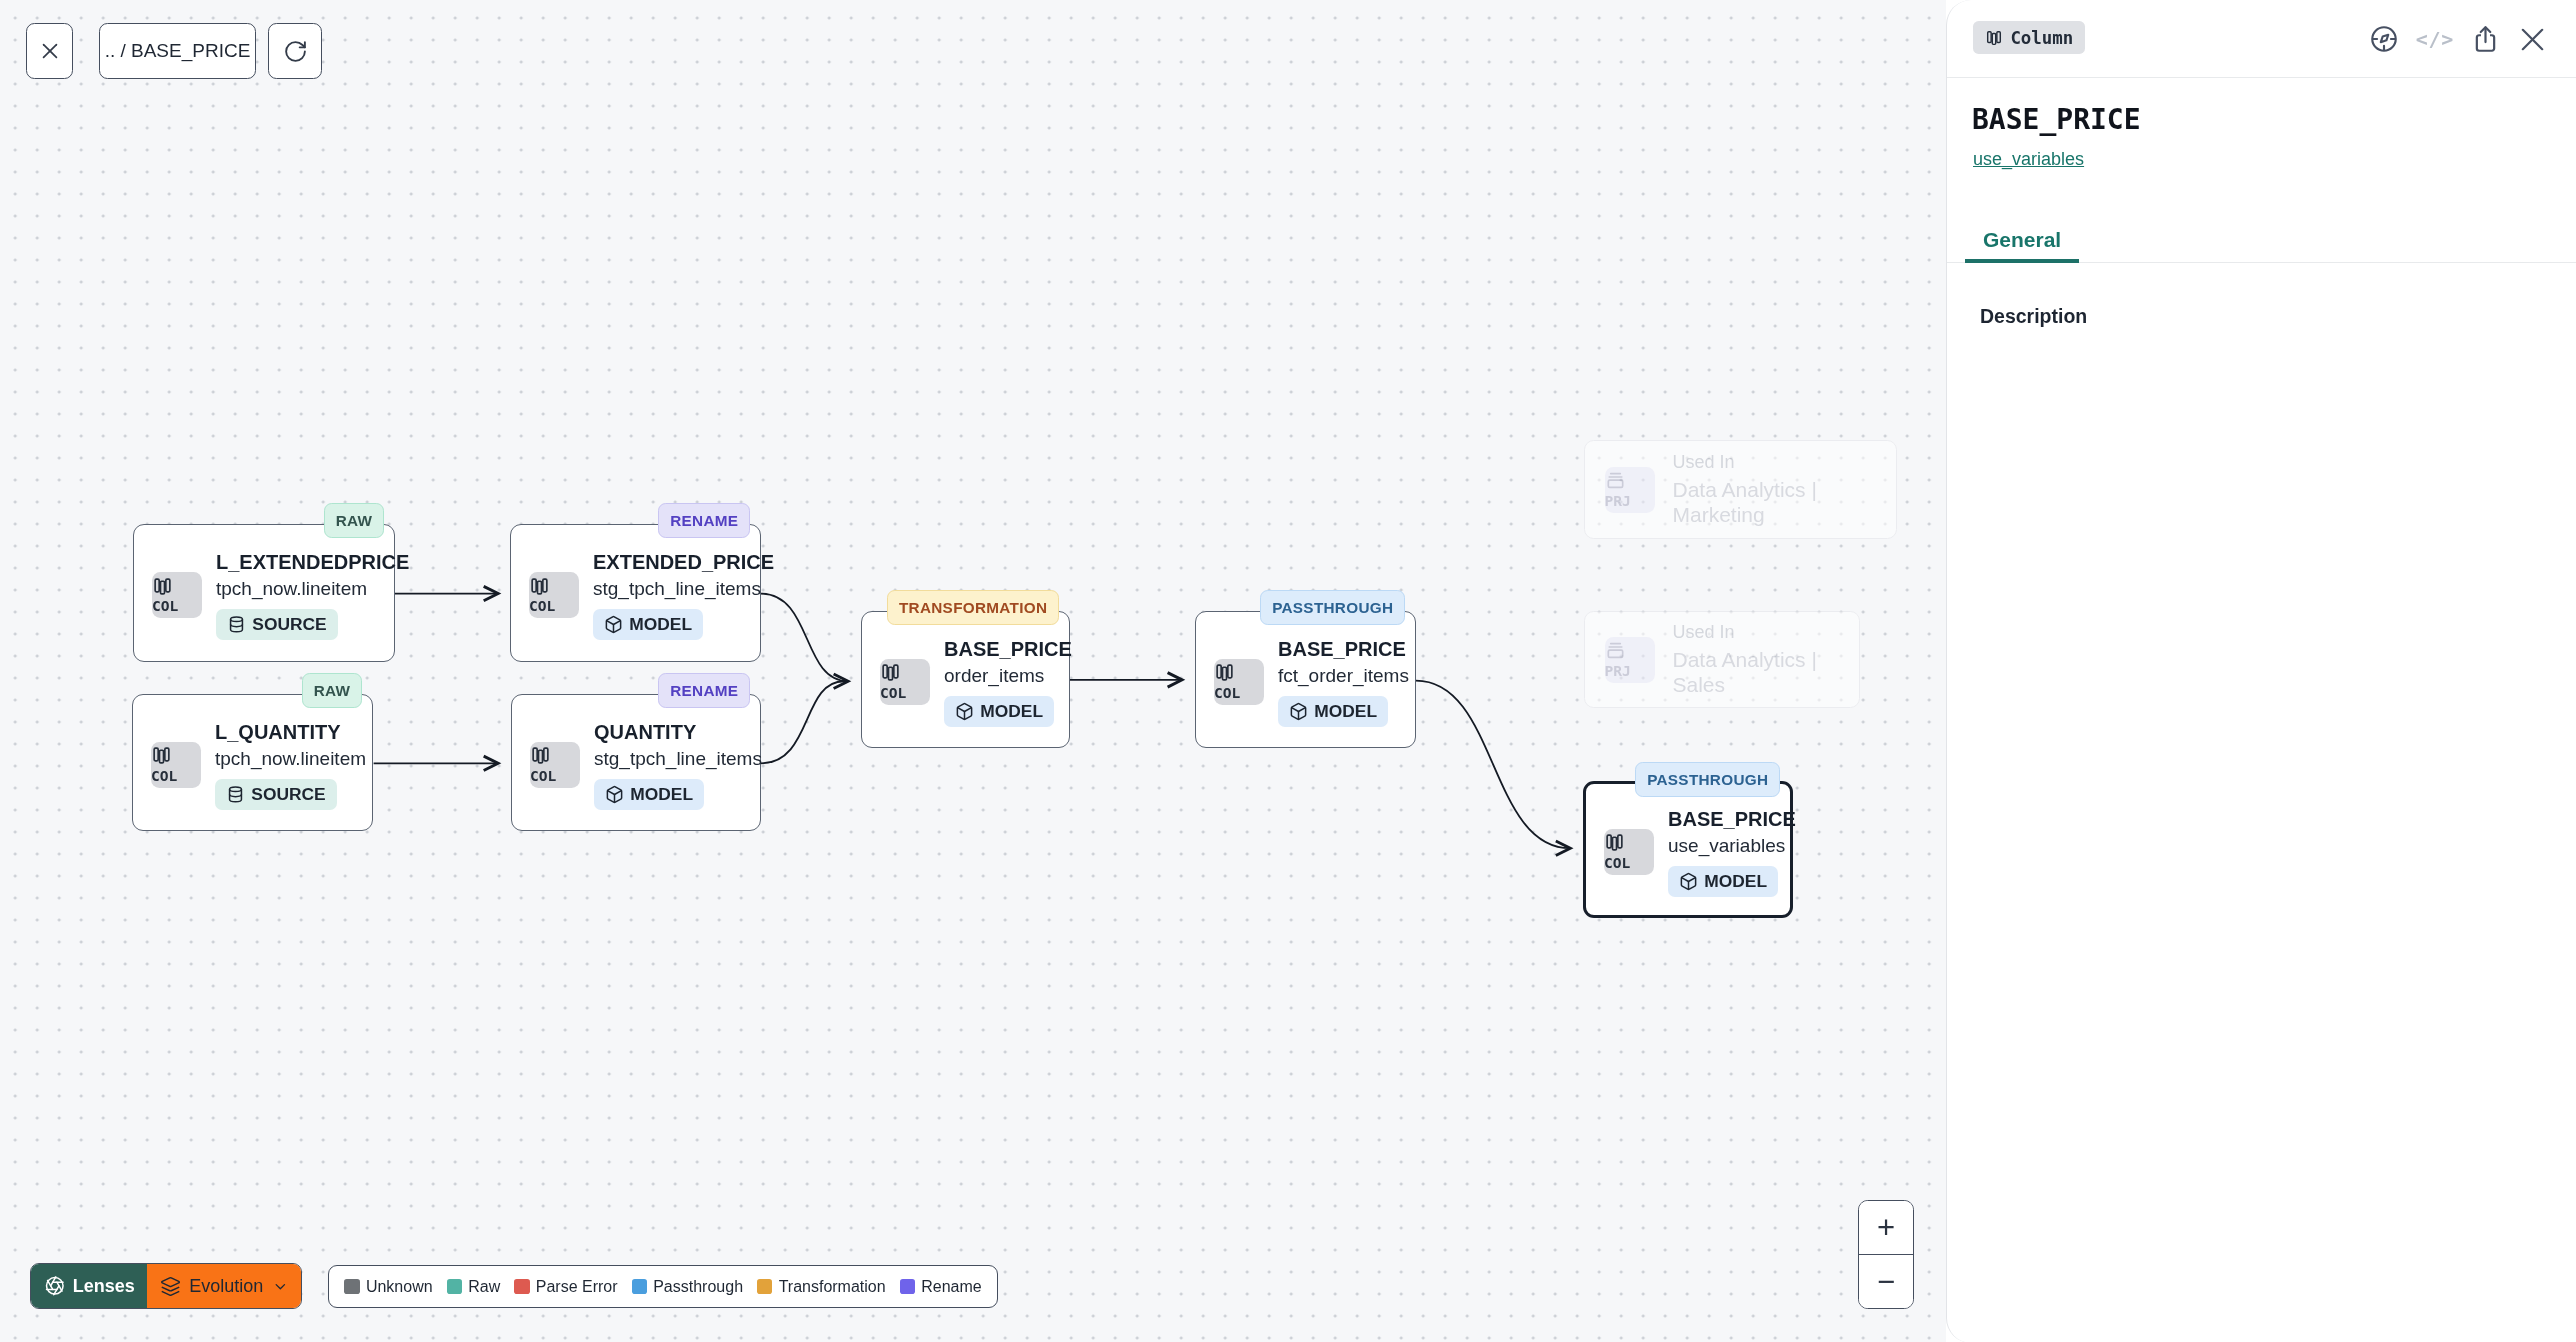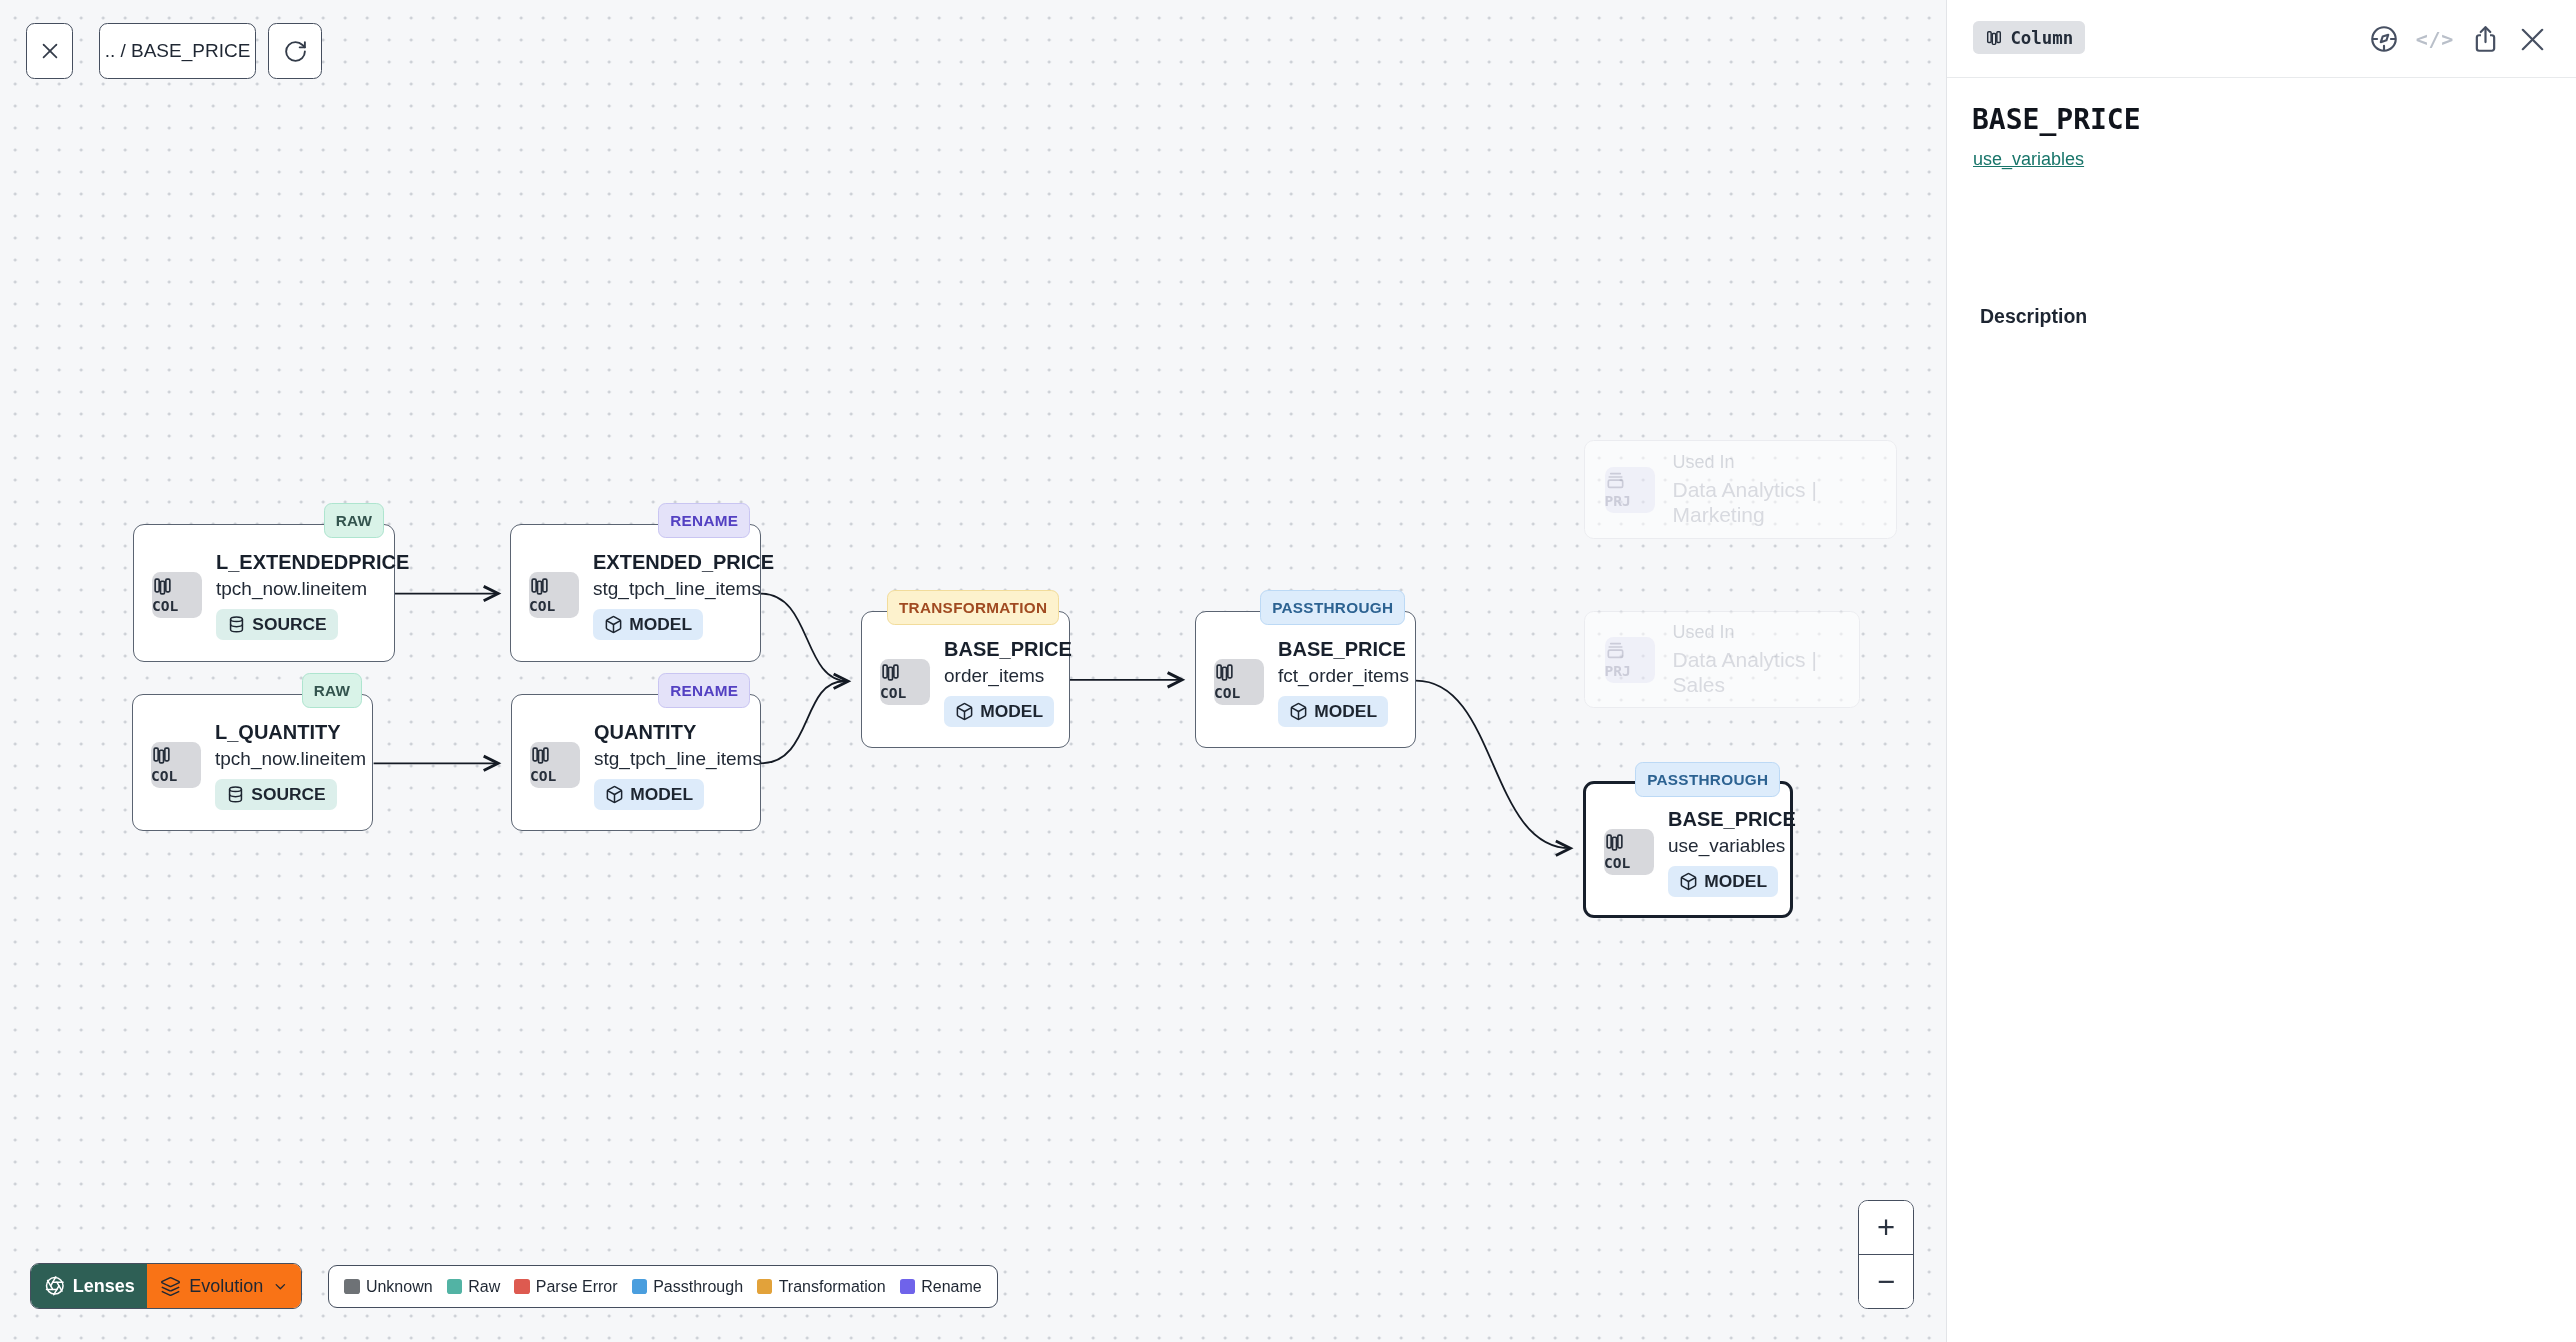--- a/index.html
+++ b/index.html
@@ -68,21 +68,21 @@
   
   .zoomctl { position:absolute; left:1858px; top:1200px; width:56px; height:109px; z-index:6;
     background:#fff; border:1.7px solid #454e5e; border-radius:9.7px; display:flex;
     flex-direction:column; overflow:hidden; }
   .zoomctl button { flex:1; background:#fff; border:none; font-size:31px; color:#2b3340;
     line-height:1; cursor:pointer; font-family:inherit; }
   .zoomctl .divider { height:1.4px; background:#454e5e; }
 
   
   .panel { position:absolute; left:1946px; top:0; width:630px; height:1343px; background:#fff;
-    border-left:0.7px solid #e2e4e8; z-index:10; }
+    border-left:0.7px solid #e2e4e8; z-index:10;border-radius:25px; }
   .panel-header { position:relative; height:78px; border-bottom:0.7px solid #e8eaec; }
   .chip { position:absolute; left:26.4px; top:21px; height:33px; background:#dfe1e5;
     border-radius:5.6px; display:flex; align-items:center; gap:7px; padding:0 12px;
     font-family:"DejaVu Sans Mono", monospace; font-size:17.4px; font-weight:600; color:#232c39; }
   .hdr-icons { position:absolute; right:28px; top:0; height:78px; display:flex;
     align-items:center; gap:16px; }
   .hicon { display:flex; align-items:center; justify-content:center; color:#475062; }
   .hicon.disabled { color:#b9bfc9; font-family:"DejaVu Sans Mono", monospace;
     font-size:20px; font-weight:600; letter-spacing:0.7px; }
   .panel-title { position:absolute; left:25px; top:103px;
@@ -427,18 +427,21 @@
             <line x1="4.5" y1="4.5" x2="19.5" y2="19.5" stroke="currentColor" stroke-width="1.7" stroke-linecap="round"></line>
             <line x1="19.5" y1="4.5" x2="4.5" y2="19.5" stroke="currentColor" stroke-width="1.7" stroke-linecap="round"></line>
           </svg>
         </span>
       </div>
     </div>
 
     <h1 class="panel-title">BASE_PRICE</h1>
     <a class="panel-link" href="#">use_variables</a>
 
+    <div class="tabs">
+      <span class="tab">General</span>
+    </div>
 
     <div class="desc-label">Description</div>
   </div>
 
 </div>
 
 
 </body></html>

